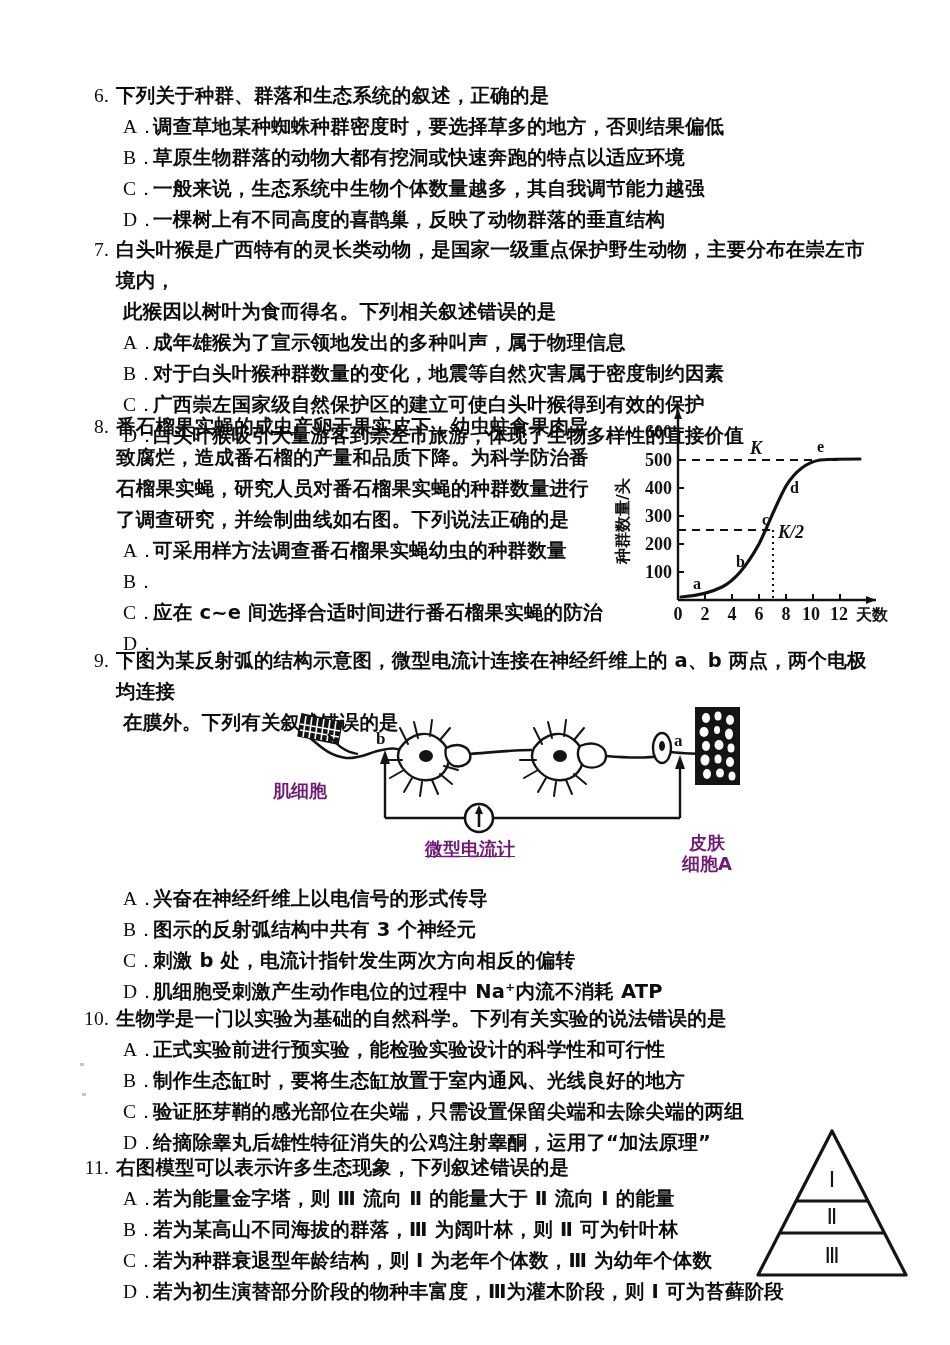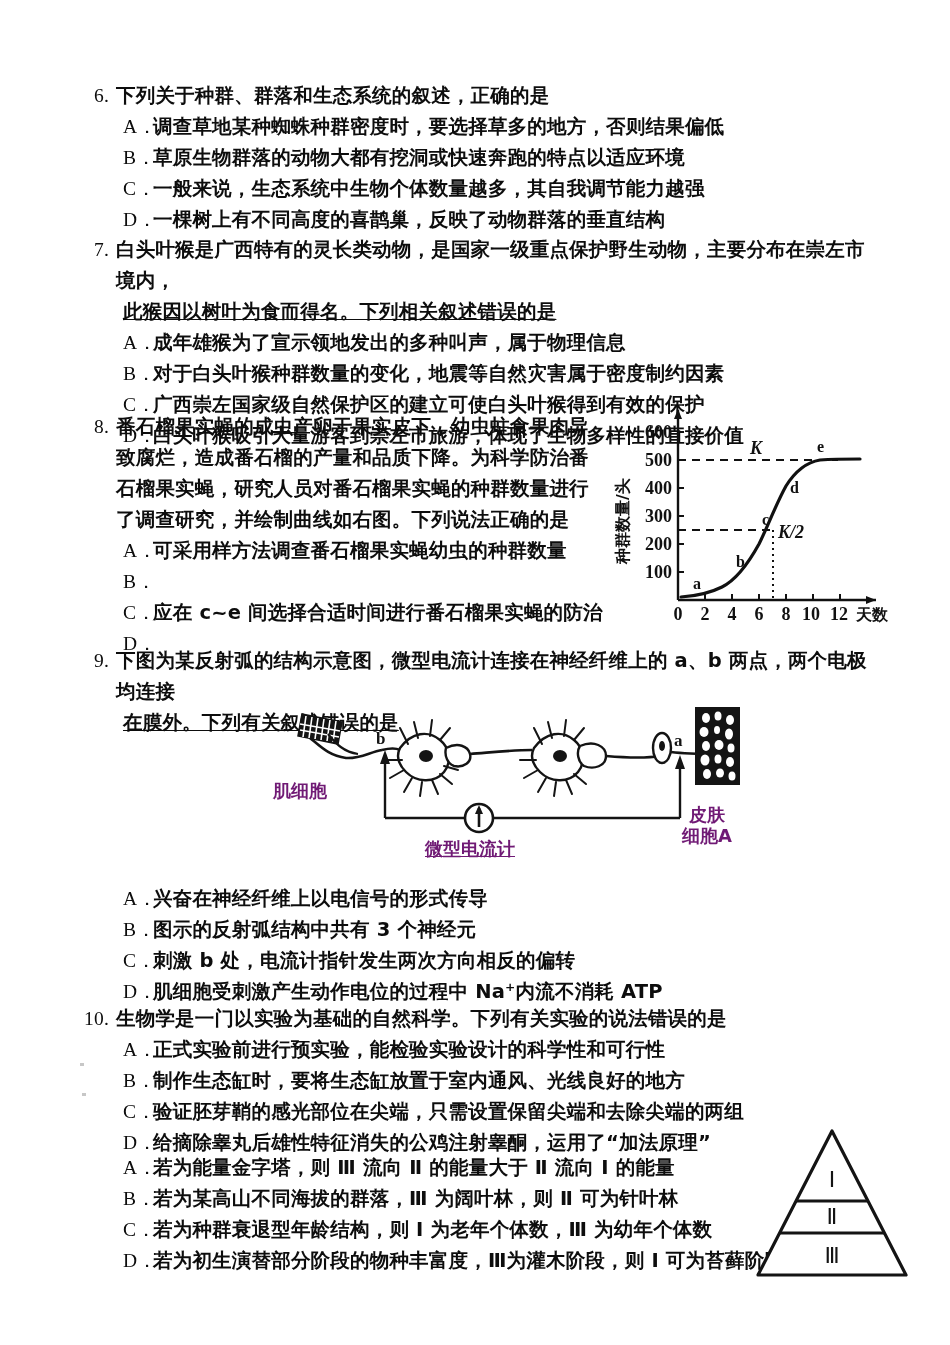--- a/index.html
+++ b/index.html
@@ -49,21 +49,21 @@
     align-items: flex-start;
     padding-left: 39px;
   }
   .opt-letter {
     flex: 0 0 30px;
     width: 30px;
   }
   .opt-text { flex: 1 1 auto; }
 
   .cn { font-family: "DejaVu Sans", sans-serif; font-weight: 600; }
-  .indent2 { padding-left: 39px; text-decoration: underline; }
+  .indent2 { padding-left: 39px; }
 
   
   .q8-wrap { width: 520px; }
 
   
   .chart-box {
     position: absolute;
     left: 598px;
     top: 404px;
     width: 290px;
@@ -84,21 +84,21 @@
   .fig-label {
     position: absolute;
     font-family: "DejaVu Sans", sans-serif;
     font-weight: 700;
     font-size: 18px;
     line-height: 21px;
     text-align: center;
     color: #701a75;
   }
   #lbl-muscle { left: 258px; top: 780px; width: 84px; }
-  #lbl-skin   { left: 672px; top: 804px; width: 70px; }
+  #lbl-skin   { left: 672px; top: 832px; width: 70px; }
   #lbl-meter  { left: 400px; top: 838px; width: 140px; text-decoration: underline; }
 
   
   .pyramid-box {
     position: absolute;
     left: 744px;
     top: 1125px;
     width: 175px;
     height: 170px;
   }
@@ -414,20 +414,24 @@
       <span class="opt-letter">C．</span>
       <span class="opt-text cn">验证胚芽鞘的感光部位在尖端，只需设置保留尖端和去除尖端的两组</span>
     </div>
     <div class="opt">
       <span class="opt-letter">D．</span>
       <span class="opt-text cn">给摘除睾丸后雄性特征消失的公鸡注射睾酮，运用了“加法原理”</span>
     </div>
   </div>
 
   <div class="q" id="q11" style="left:84px; top:1152px; width:800px;">
+    <div class="q-stem">
+      <span class="q-num">11.</span>
+      <span class="q-stem-text cn">右图模型可以表示许多生态现象，下列叙述错误的是</span>
+    </div>
     <div class="opt">
       <span class="opt-letter">A．</span>
       <span class="opt-text cn">若为能量金字塔，则 Ⅲ 流向 Ⅱ 的能量大于 Ⅱ 流向 Ⅰ 的能量</span>
     </div>
     <div class="opt">
       <span class="opt-letter">B．</span>
       <span class="opt-text cn">若为某高山不同海拔的群落，Ⅲ 为阔叶林，则 Ⅱ 可为针叶林</span>
     </div>
     <div class="opt">
       <span class="opt-letter">C．</span>

